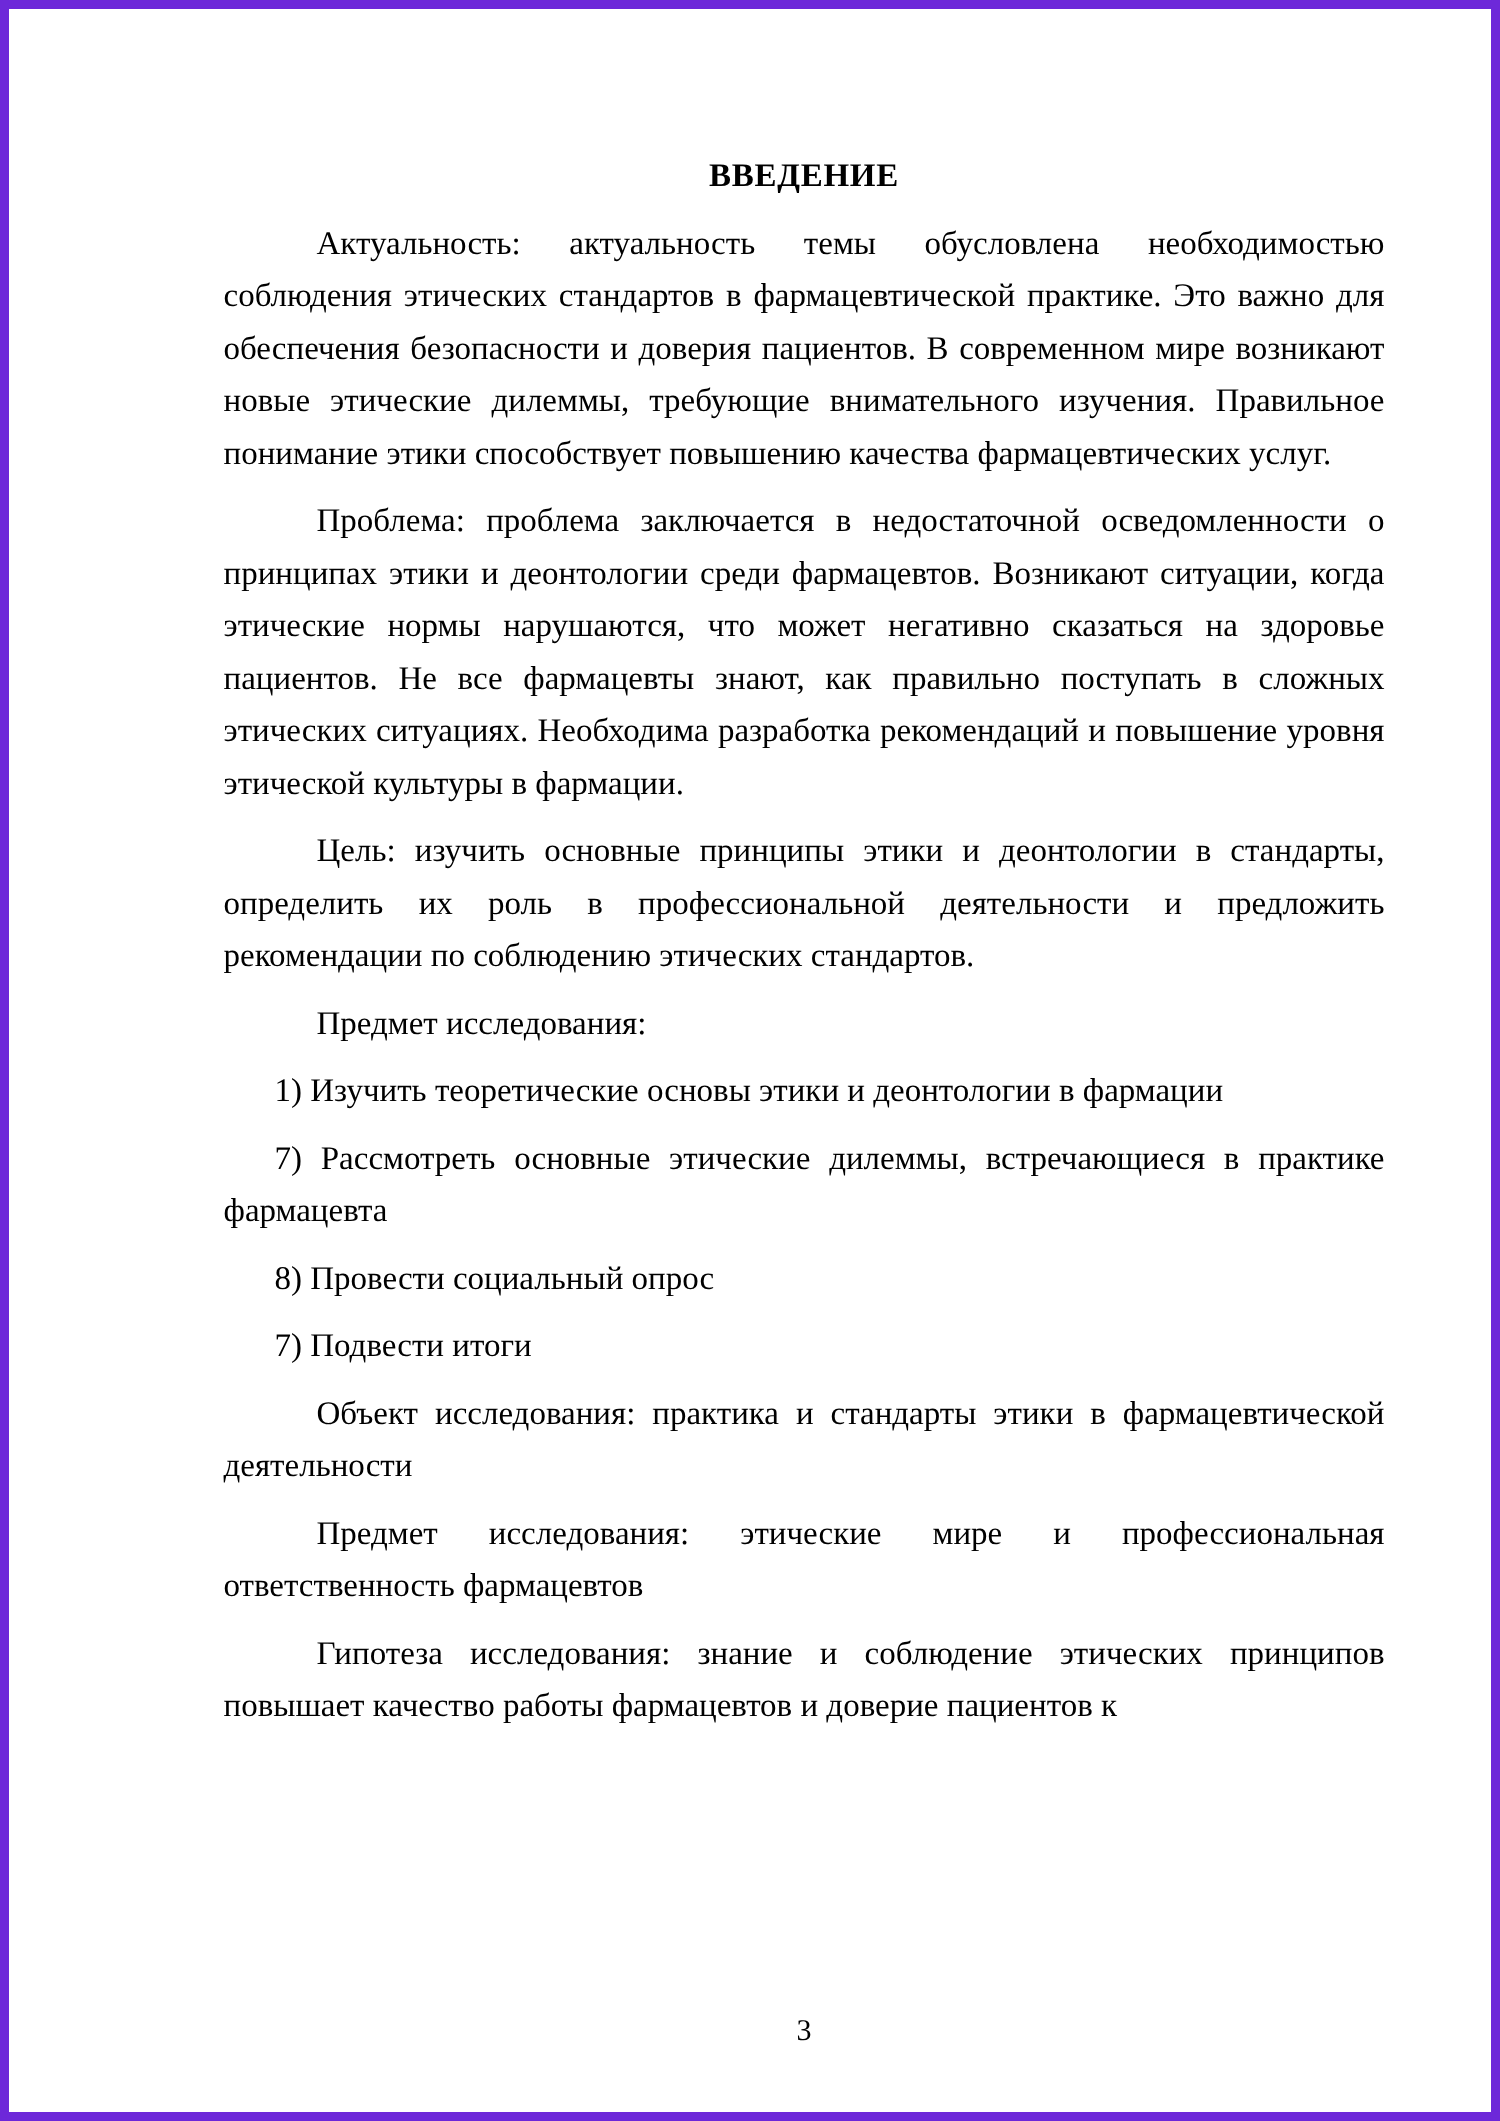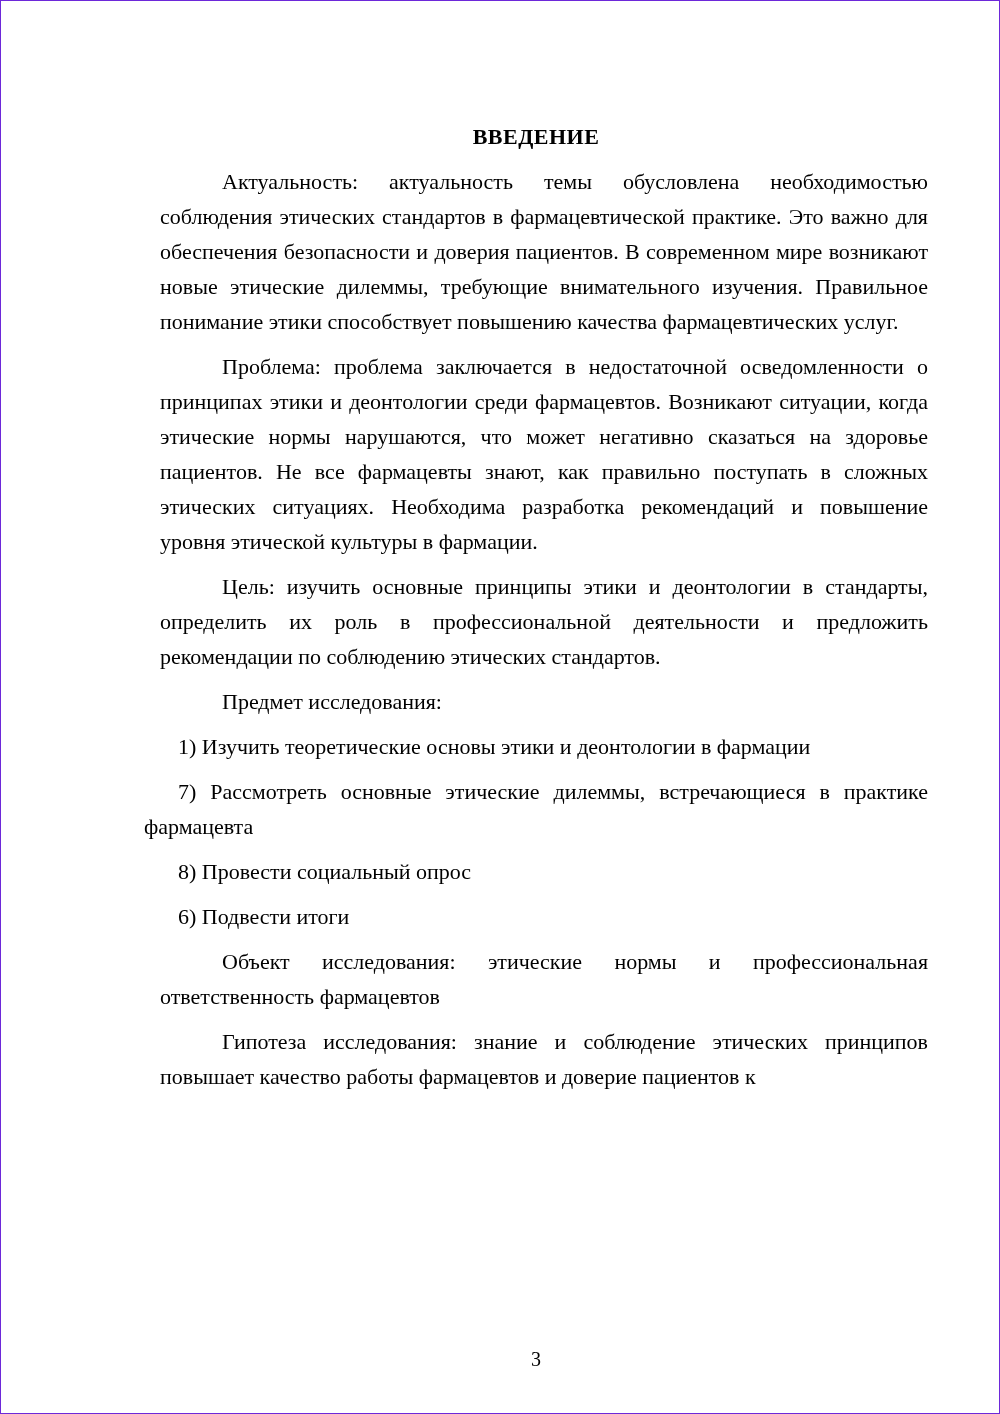--- a/index.html
+++ b/index.html
@@ -6,39 +6,39 @@
   html, body { background: #ffffff; }
   body {
     font-family: "Liberation Serif", "DejaVu Serif", serif;
     color: #000000;
   }
   .page {
     position: relative;
     width: 1000px;
     height: 1414px;
     background: #ffffff;
-    border: 1px solid #6d28d9;
-    padding: 118px 71px 0 143px;
+    border: 6px solid #6d28d9;
+    padding: 93px 71px 0 143px;
     overflow: hidden;
   }
   .doc-title {
     text-align: center;
     font-weight: bold;
     font-size: 22px;
     line-height: 35px;
     margin-bottom: 10px;
     letter-spacing: 0.5px;
   }
   p.para, p.list-item {
     font-size: 22px;
     line-height: 35px;
     text-align: justify;
     margin-bottom: 10px;
   }
-  p.para { text-indent: 62px; margin-left: 16px; }
+  p.para { text-indent: 62px; }
   p.list-item { text-indent: 34px; }
   .page-number {
     position: absolute;
     bottom: 42px;
     left: 143px;
     right: 71px;
     text-align: center;
     font-size: 20px;
     line-height: 24px;
   }
@@ -58,22 +58,23 @@
 
   <p class="para">Предмет исследования:</p>
 
   <p class="list-item">1) Изучить теоретические основы этики и деонтологии в фармации</p>
 
   <p class="list-item">7) Рассмотреть основные этические дилеммы, встречающиеся в практике фармацевта</p>
 
 
   <p class="list-item">8) Провести социальный опрос</p>
 
-  <p class="list-item">6) Подвести итоги</p>
+  <p class="list-item">7) Подвести итоги</p>
 
+  <p class="para">Объект исследования: практика и стандарты этики в фармацевтической деятельности</p>
 
-  <p class="para">Объект исследования: этические нормы и профессиональная ответственность фармацевтов</p>
+  <p class="para">Предмет исследования: этические мире и профессиональная ответственность фармацевтов</p>
 
   <p class="para">Гипотеза исследования: знание и соблюдение этических принципов повышает качество работы фармацевтов и доверие пациентов к</p>
 
   <div class="page-number">3</div>
 
 </div>
 
 </body></html>

